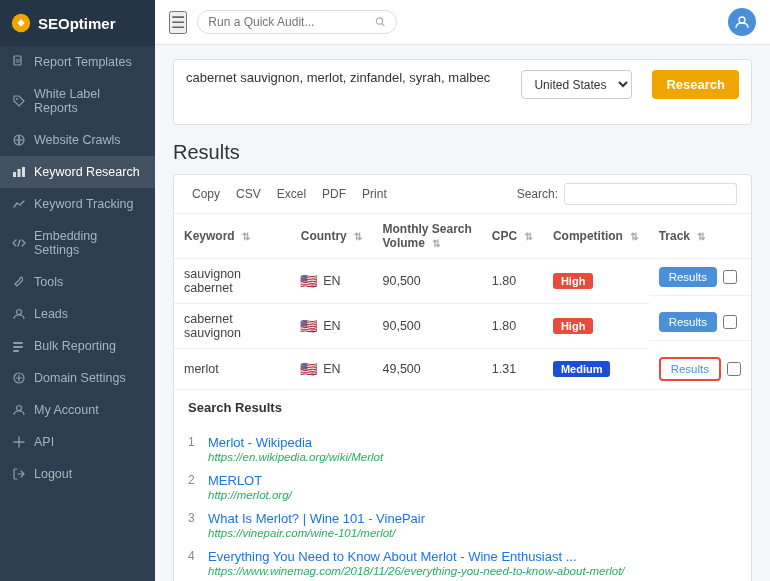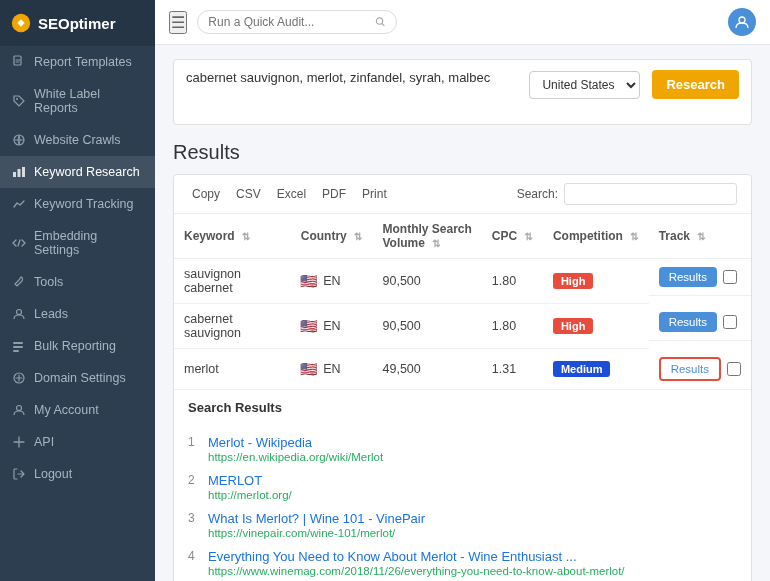--- a/index.html
+++ b/index.html
@@ -24,21 +24,21 @@
     .search-box input { border: none; outline: none; font-size: 12px; color: #999; width: 100%; background: transparent; }
     .topbar-right { margin-left: auto; }
     .user-icon { width: 28px; height: 28px; border-radius: 50%; background: #4a90d9; display: flex; align-items: center; justify-content: center; color: #fff; font-size: 13px; cursor: pointer; }
 
     
     .content { flex: 1; overflow-y: auto; padding: 14px 18px; background: #f5f6fa; }
 
     
     .audit-box { background: #fff; border: 1px solid #e0e0e0; border-radius: 4px; padding: 10px 12px; display: flex; gap: 10px; align-items: flex-start; margin-bottom: 16px; }
     .audit-textarea { flex: 1; border: none; outline: none; resize: none; font-size: 13px; color: #333; height: 44px; font-family: inherit; }
-    .audit-box-right { display: flex; gap: 12px; align-items: center; }
+    .audit-box-right { display: flex; gap: 20px; }
     .country-select { border: 1px solid #ccc; border-radius: 4px; padding: 5px 8px; font-size: 12px; color: #333; background: #fff; cursor: pointer; }
     .research-btn { background: #f0a500; color: #fff; border: none; border-radius: 4px; padding: 7px 14px; font-size: 13px; font-weight: 600; cursor: pointer; white-space: nowrap; }
 
     
     .results-title { font-size: 20px; color: #333; font-weight: 500; margin-bottom: 10px; }
     .results-card { background: #fff; border: 1px solid #e0e0e0; border-radius: 4px; }
 
     
     .export-row { display: flex; align-items: center; justify-content: space-between; padding: 8px 14px; border-bottom: 1px solid #eee; }
     .export-btns { display: flex; gap: 8px; }
@@ -60,21 +60,21 @@
     .results-btn { background: #4a90d9; color: #fff; border: none; border-radius: 4px; padding: 4px 10px; font-size: 11.5px; cursor: pointer; }
     .results-btn.active-outline { background: #fff; color: #4a90d9; border: 2px solid #e74c3c; }
     .track-cb { width: 14px; height: 14px; cursor: pointer; }
 
     
     .search-results-section { padding: 10px 14px; }
     .search-results-title { font-size: 13px; font-weight: 600; color: #333; margin-bottom: 15px; }
     .search-result-item { padding: 5px 0; }
     .sr-number { color: #888; font-size: 12px; margin-right: 6px; min-width: 14px; display: inline-block; }
     .sr-title { color: #1a73e8; font-size: 13px; text-decoration: none; font-weight: 500; display: block; margin-bottom: 1px; }
-    .sr-url { color: #27ae60; font-size: 11.5px; display: block; word-break: break-all; }
+    .sr-url { color: #27ae60; font-size: 11.5px; display: block; word-break: break-all; font-style: italic; }
     .sr-row { display: flex; align-items: flex-start; }
   </style>
 </head>
 <body>
 
 <nav class="sidebar">
   <div class="sidebar-logo">
     <svg viewBox="0 0 24 24" fill="none">
       <circle cx="12" cy="12" r="10" fill="#f0a500"></circle>
       <path d="M8 12 L12 8 L16 12 L12 16 Z" fill="#fff"></path>

